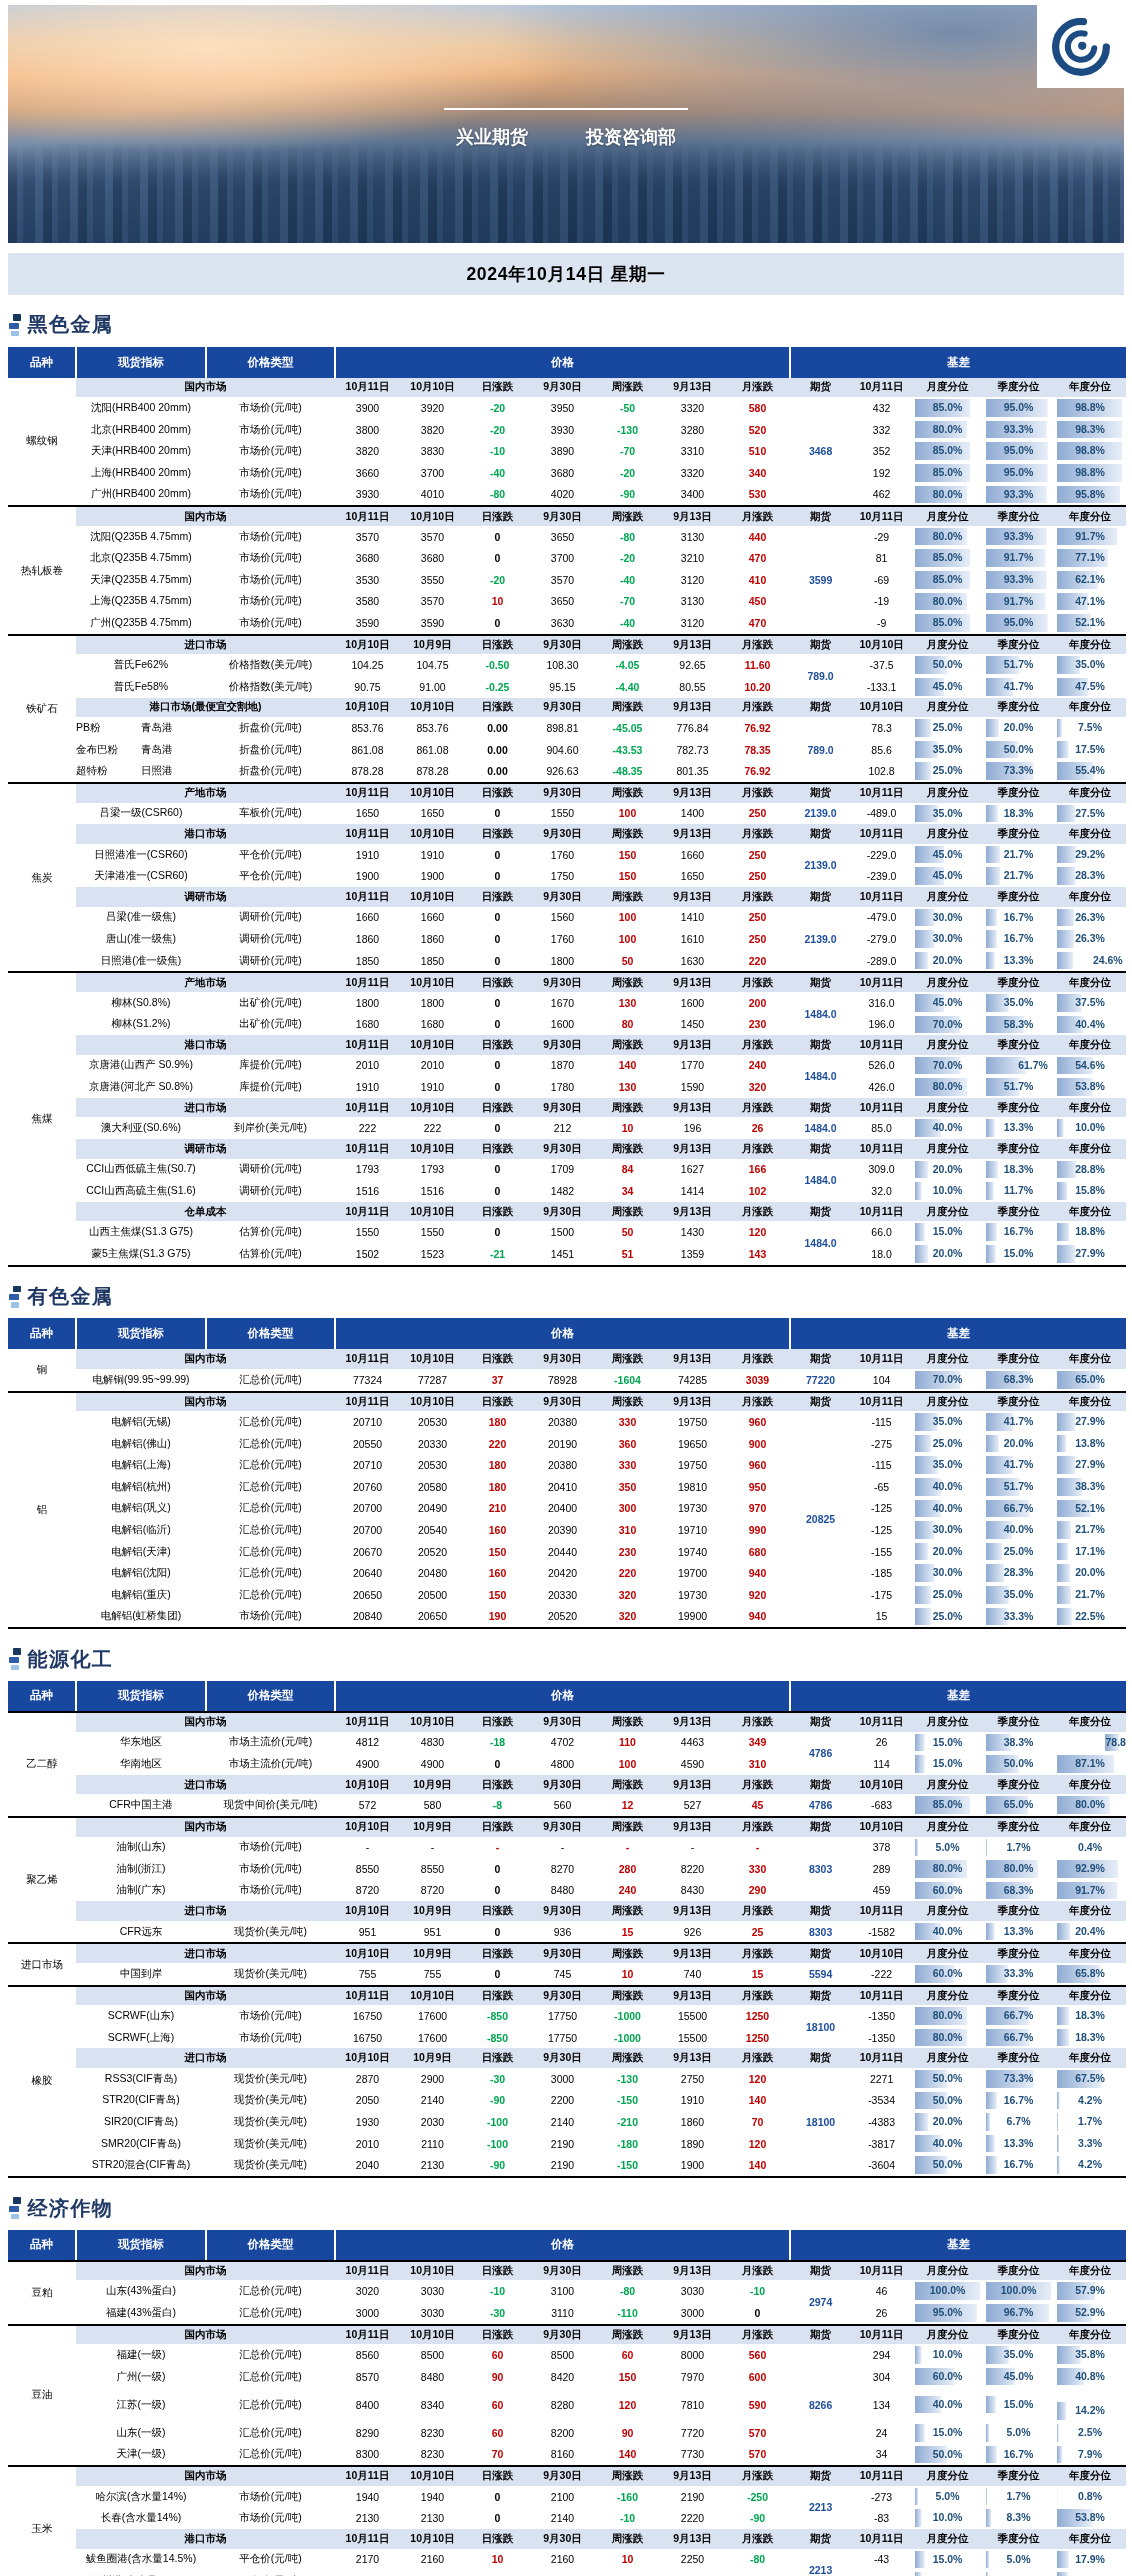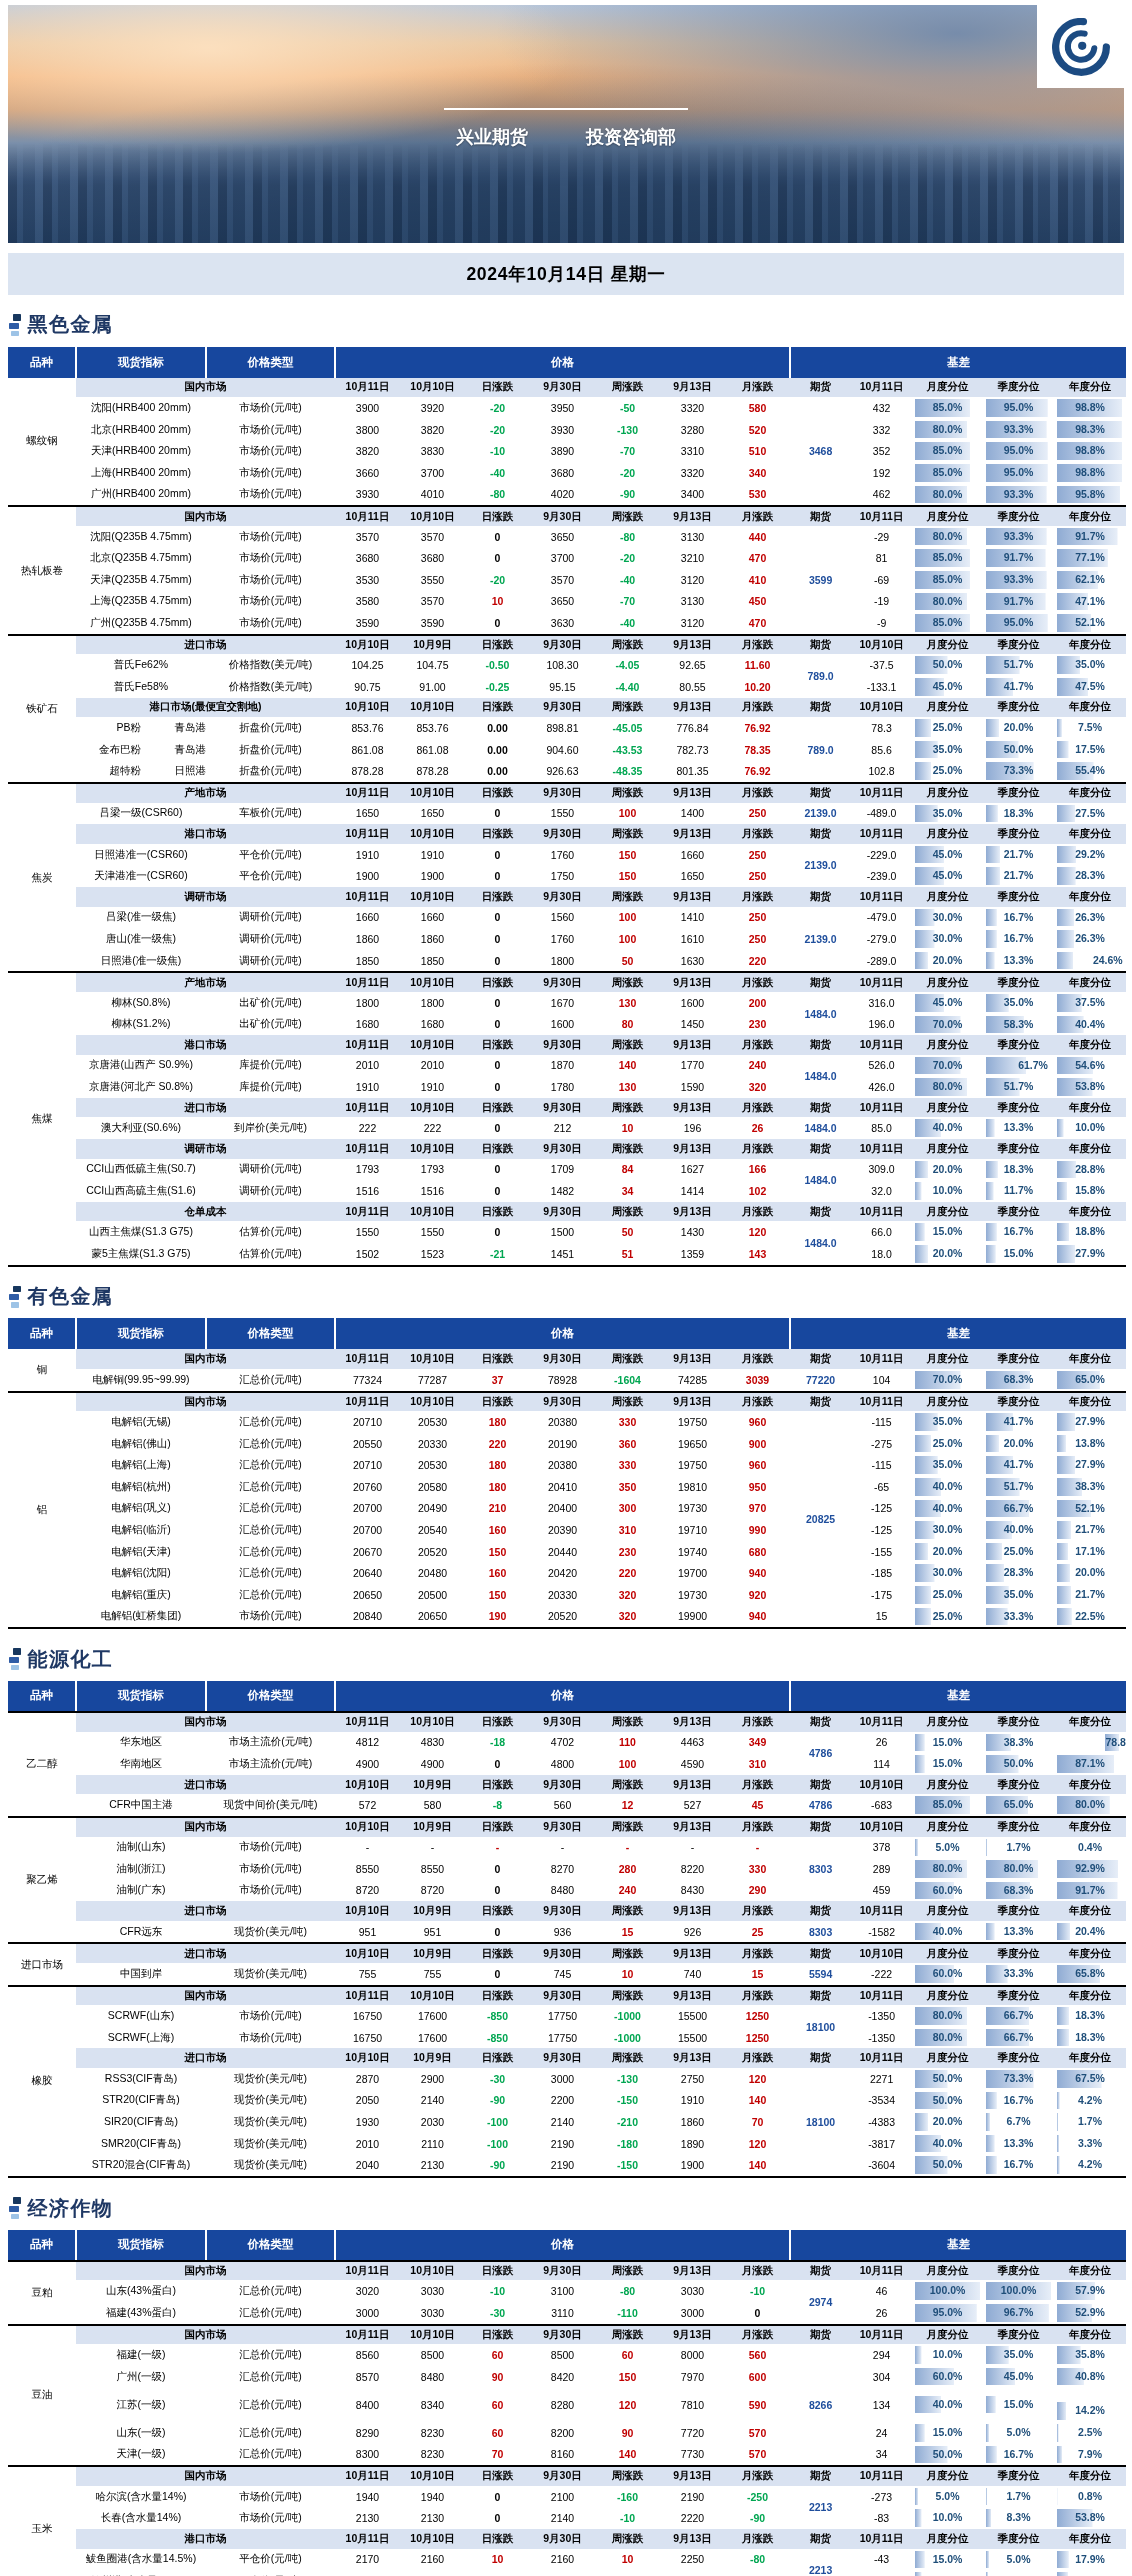--- a/index.html
+++ b/index.html
@@ -61,21 +61,21 @@
   .section.ruled tr.navy th { border-bottom:2px solid #000; }
 
   tr.band td { background:#d9e2f1; font-size:10.5px; font-weight:bold; height:19.6px; text-align:center; }
   tr.band td.vcell { background:#fff; font-weight:normal; }
 
   tr.data td { background:#fff; height:21.6px; font-size:10.5px; text-align:center; }
 
   td.vcell { text-align:center; font-size:10.8px; background:#fff; vertical-align:middle; }
   td.ind { text-align:center; }
   td.ind .split { display:flex; }
-  td.ind .split span { flex:1; text-align:right; }
+  td.ind .split span { flex:1; text-align:left; }
   td.typ { text-align:center; }
 
   .chg-pos { color:#c00000; font-weight:bold; }
   .chg-neg { color:#00a651; font-weight:bold; }
   .zero    { color:#000; font-weight:bold; }
   td.fut   { color:#1f4e9c; font-weight:bold; font-size:10.8px; }
   td.basis { color:#000; }
 
   td.pct { padding:2px 3.4px; }
   td.pct .bar { height:17.6px; line-height:17.6px; text-align:center;

